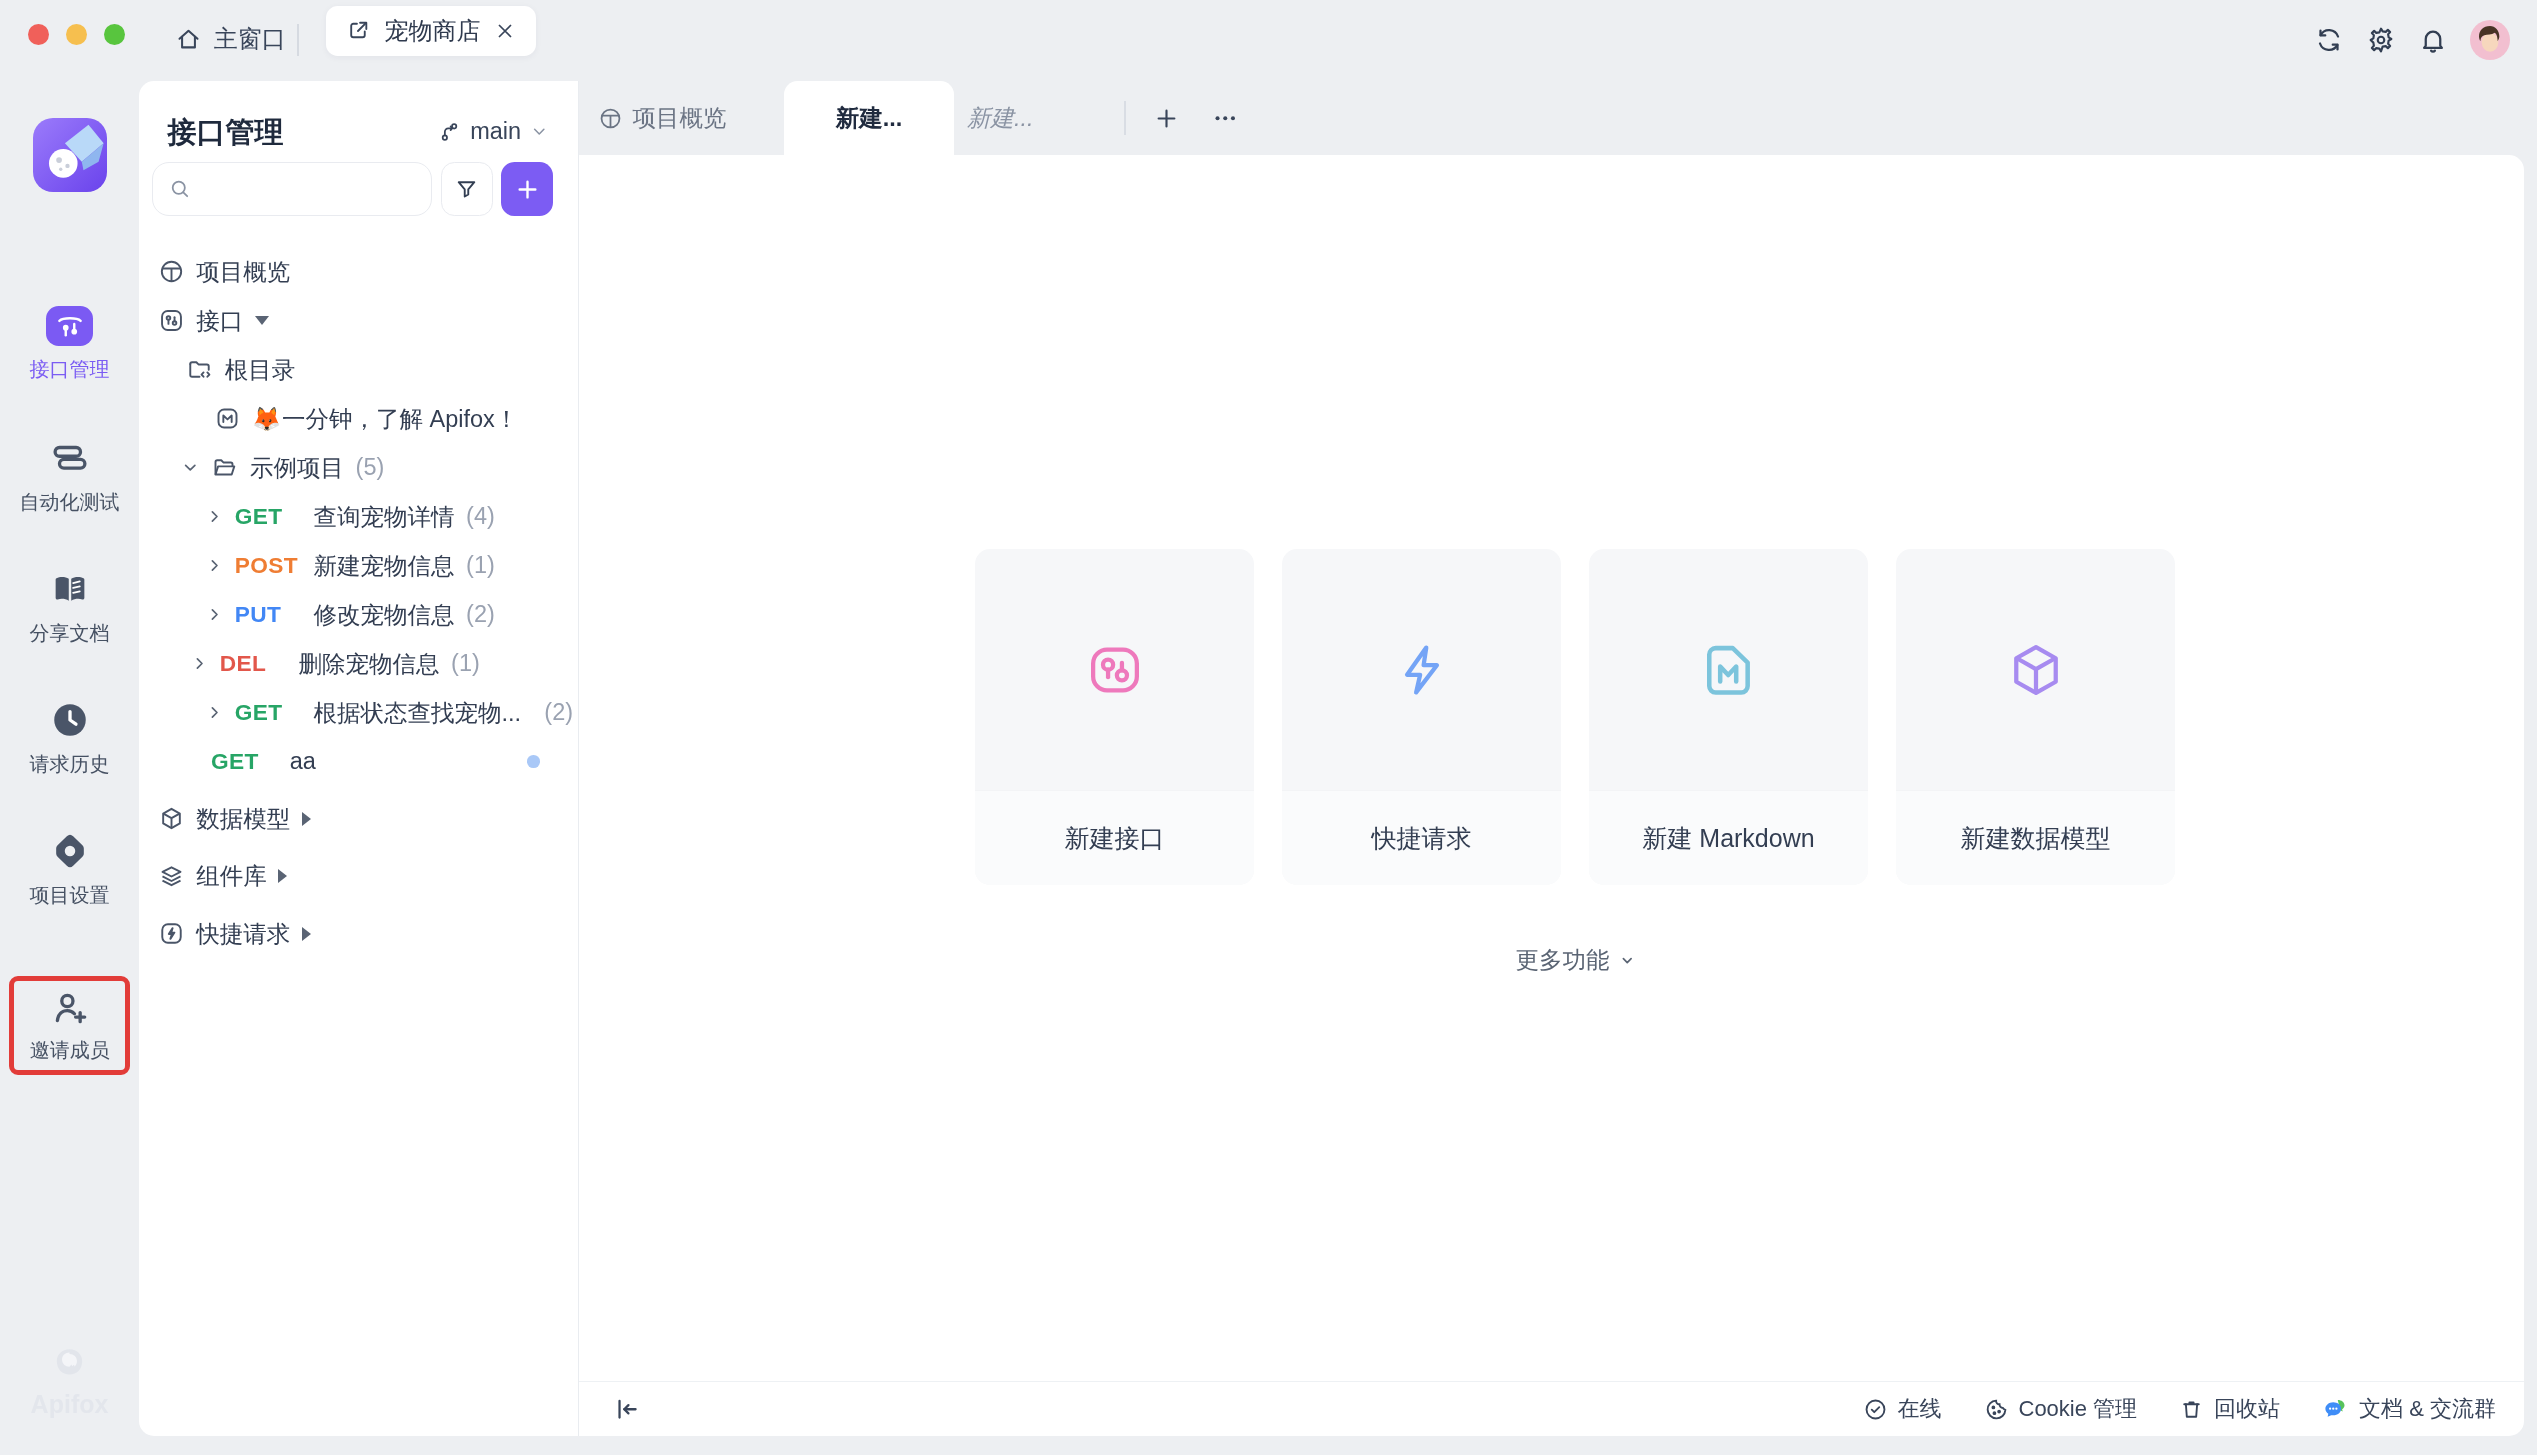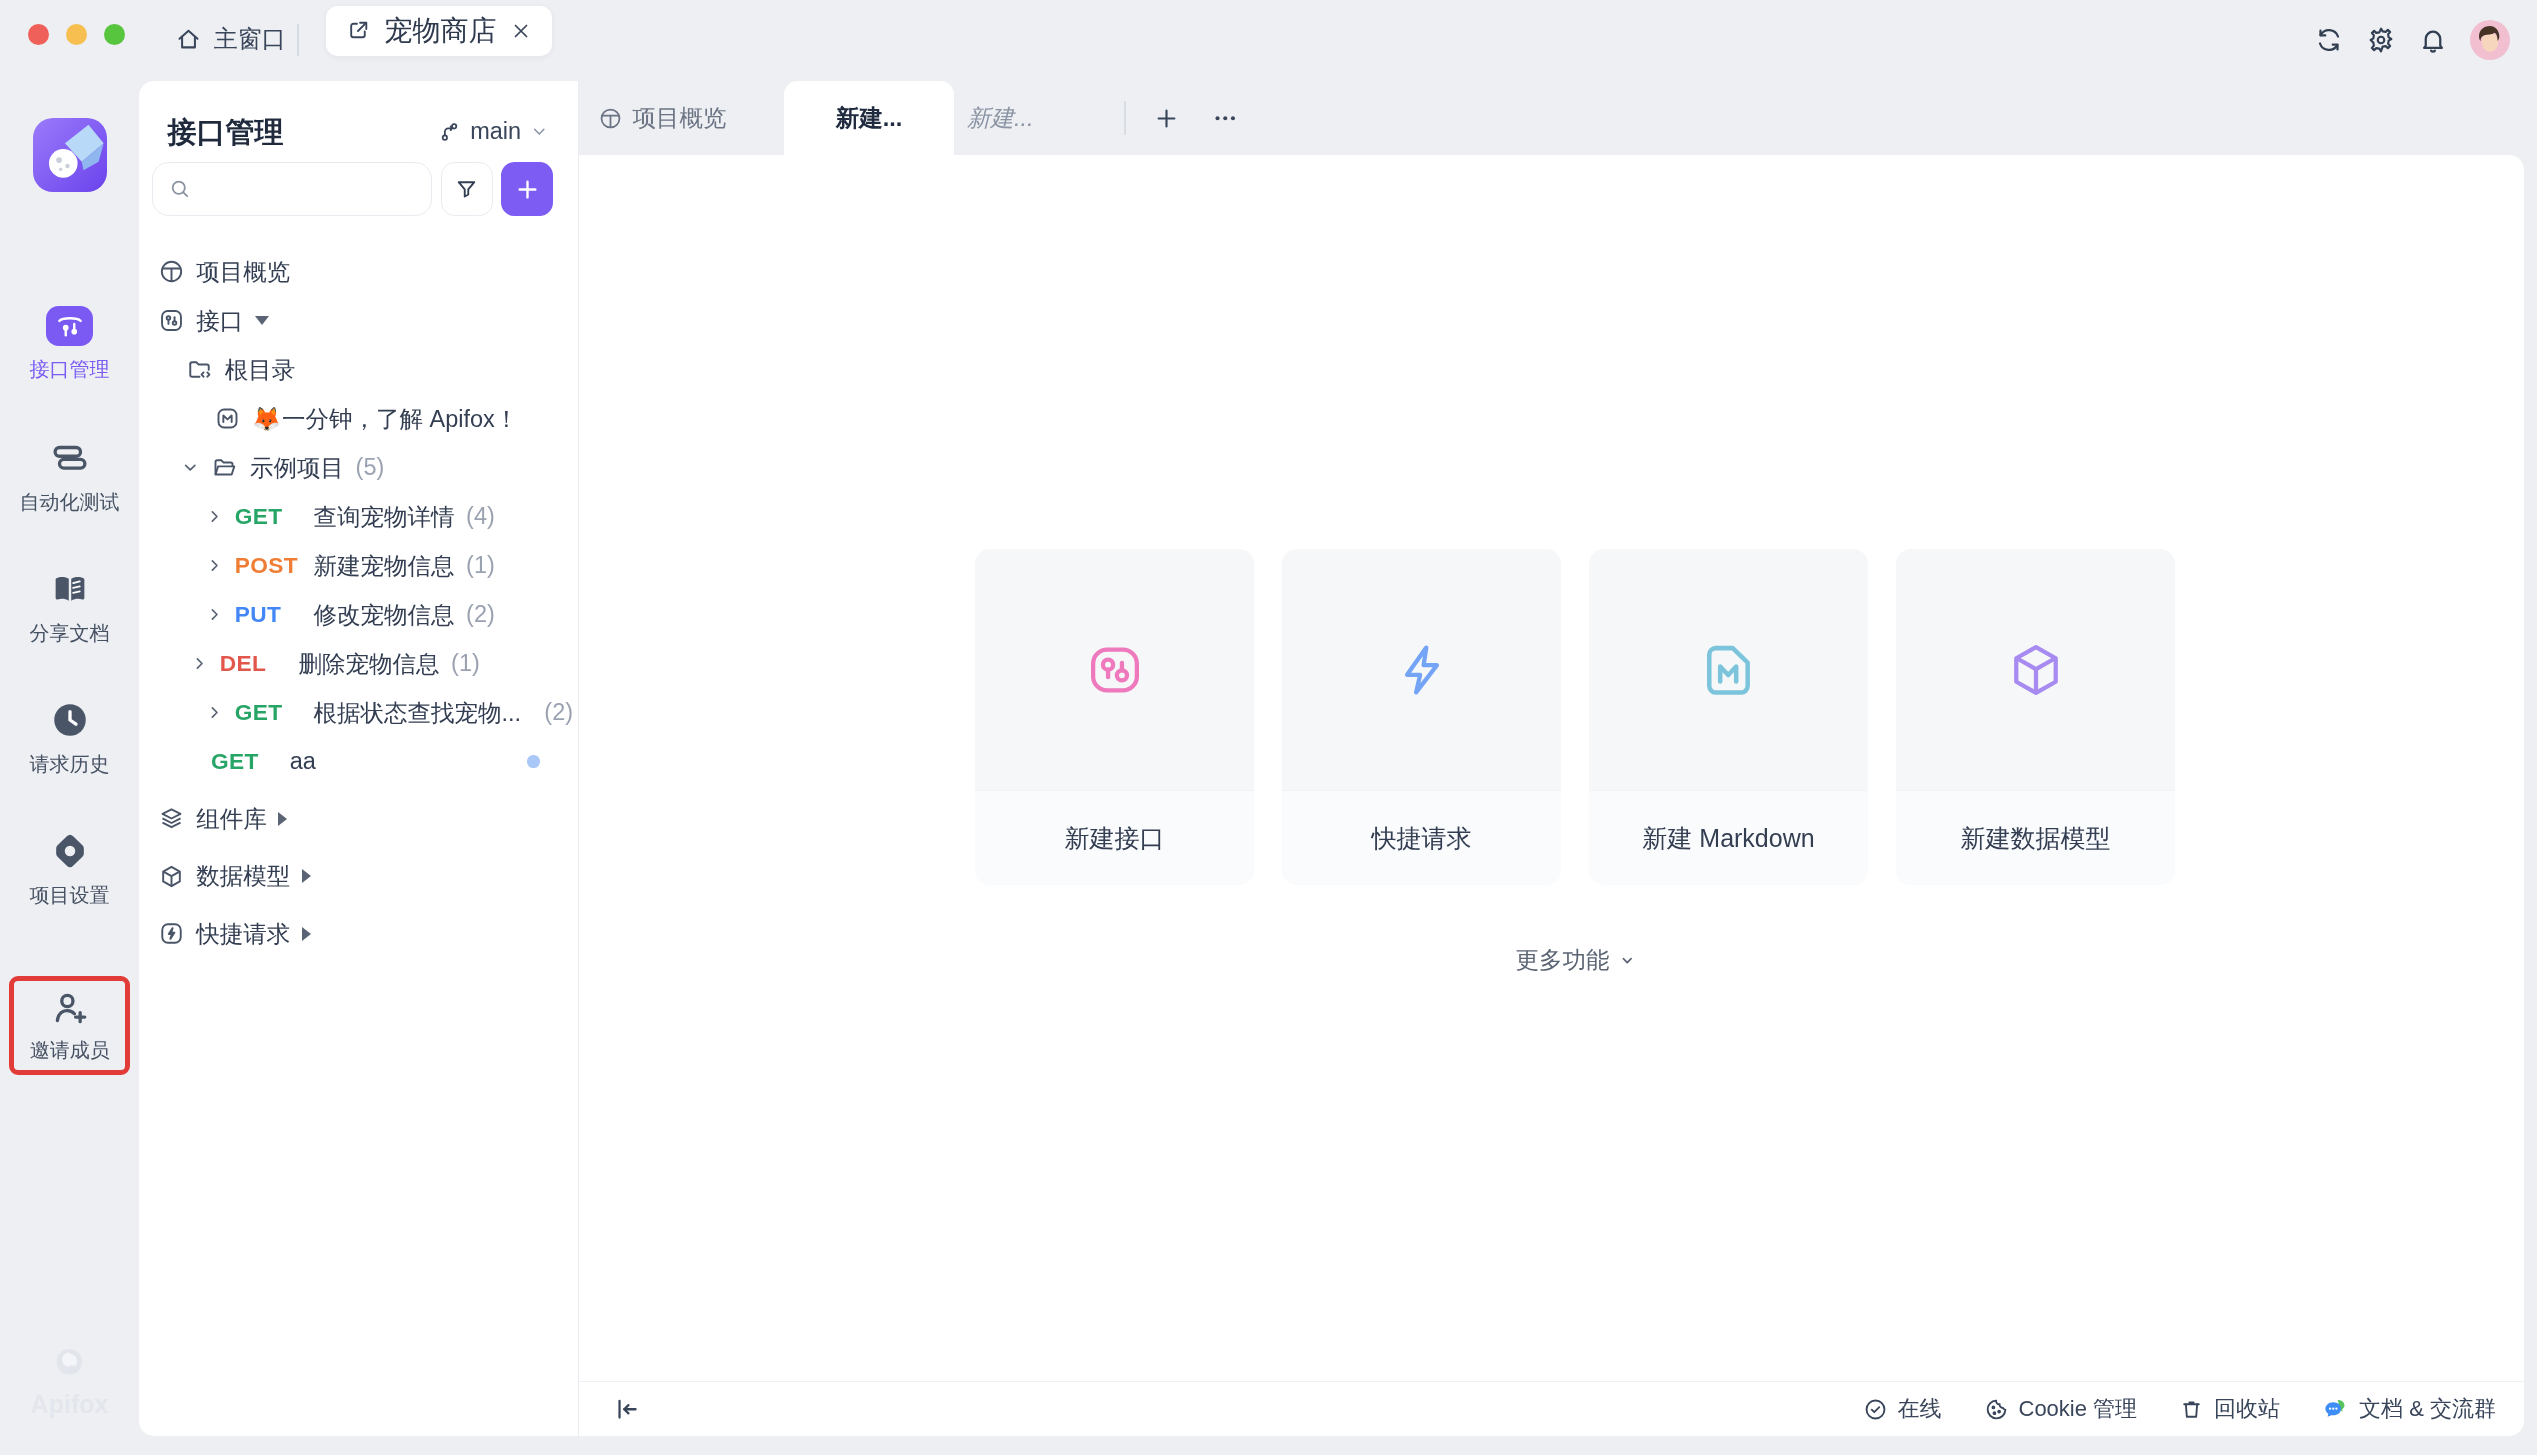--- a/index.html
+++ b/index.html
@@ -6,21 +6,21 @@
     font-family:"Liberation Sans","DejaVu Sans",sans-serif;color:#333e52;}
   svg{display:block;}
   
   #chrome{position:absolute;left:0;top:0;width:2538px;height:81px;}
   .lights{position:absolute;left:28px;top:23.5px;display:flex;gap:17px;}
   .light{width:21px;height:21px;border-radius:50%;}
   .home{position:absolute;left:175px;top:17px;height:44px;display:flex;align-items:center;gap:11.7px;
     font-size:24px;color:#39455a;}
   .chrome-div{position:absolute;left:297px;top:23.5px;width:1.7px;height:32px;background:#d6dae1;}
   .proj-tab{position:absolute;left:326px;top:5.9px;height:50px;padding:0 20px;background:#fff;border-radius:11.7px;
-    display:flex;align-items:center;gap:13.4px;font-size:28px;color:#2f3a4e;box-shadow:0 1.7px 6.7px rgba(30,42,70,.05);}
+    display:flex;align-items:center;gap:13.4px;font-size:24px;color:#2f3a4e;box-shadow:0 1.7px 6.7px rgba(30,42,70,.05);}
   .top-actions{position:absolute;left:2314px;top:13.4px;height:54px;display:flex;align-items:center;gap:22px;}
   .avatar{width:40px;height:40px;border-radius:50%;background:#f2bfd0;overflow:hidden;}
   
   #rail{position:absolute;left:0;top:81px;width:139px;height:1374px;}
   .logo-tile{position:absolute;left:33px;top:37px;width:74px;height:74px;border-radius:20px;
     background:linear-gradient(135deg,#9b7bfb,#6a43ec);overflow:hidden;}
   .rail-item{position:absolute;left:0;width:139px;display:flex;flex-direction:column;align-items:center;gap:10px;
     font-size:20px;color:#465163;cursor:pointer;}
   .rail-item.active{color:#7b5cf3;}
   .api-tile{width:47px;height:40px;border-radius:12.6px;background:#7b5af3;display:flex;align-items:center;justify-content:center;}
@@ -353,34 +353,34 @@
     </div>
 
     <div class="trow" style="padding-left:72px">
       <span class="method m-get">GET</span>
       <span>aa</span>
       <span class="dot"></span>
     </div>
 
     <div class="trow sec-gap" style="padding-left:18.5px">
       <svg width="27" height="27" viewBox="0 0 24 24" fill="none" stroke="#4a5568" stroke-width="1.7" stroke-linejoin="round">
+        <path d="M12 3.4 19.4 7.6v8.8L12 20.6 4.6 16.4V7.6z"></path>
+        <path d="M12 11.7 19.2 7.6M12 11.7 4.8 7.6M12 11.7v8.6"></path>
+      </svg>
+      <span>数据模型</span>
+      <span class="caret-r"></span>
+    </div>
+
+    <div class="trow sec-gap" style="padding-left:18.5px">
+      <svg width="27" height="27" viewBox="0 0 24 24" fill="none" stroke="#4a5568" stroke-width="1.7" stroke-linejoin="round">
         <path d="m12 3.8 8 4.1-8 4.1-8-4.1z"></path>
           <path d="m4 11.9 8 4.1 8-4.1"></path>
           <path d="m4 15.6 8 4.1 8-4.1"></path>
       </svg>
       <span>组件库</span>
-      <span class="caret-r"></span>
-    </div>
-
-    <div class="trow sec-gap" style="padding-left:18.5px">
-      <svg width="27" height="27" viewBox="0 0 24 24" fill="none" stroke="#4a5568" stroke-width="1.7" stroke-linejoin="round">
-        <path d="M12 3.4 19.4 7.6v8.8L12 20.6 4.6 16.4V7.6z"></path>
-        <path d="M12 11.7 19.2 7.6M12 11.7 4.8 7.6M12 11.7v8.6"></path>
-      </svg>
-      <span>数据模型</span>
       <span class="caret-r"></span>
     </div>
 
     <div class="trow sec-gap" style="padding-left:18.5px">
       <svg width="27" height="27" viewBox="0 0 24 24" fill="none" stroke="#4a5568" stroke-width="1.7" stroke-linejoin="round">
         <rect x="3.8" y="3.8" width="16.4" height="16.4" rx="5"></rect>
         <path d="M13 7.2 9.6 12.4h2.8L11 16.8l3.6-5.6h-2.8z"></path>
       </svg>
       <span>快捷请求</span>
       <span class="caret-r"></span>

